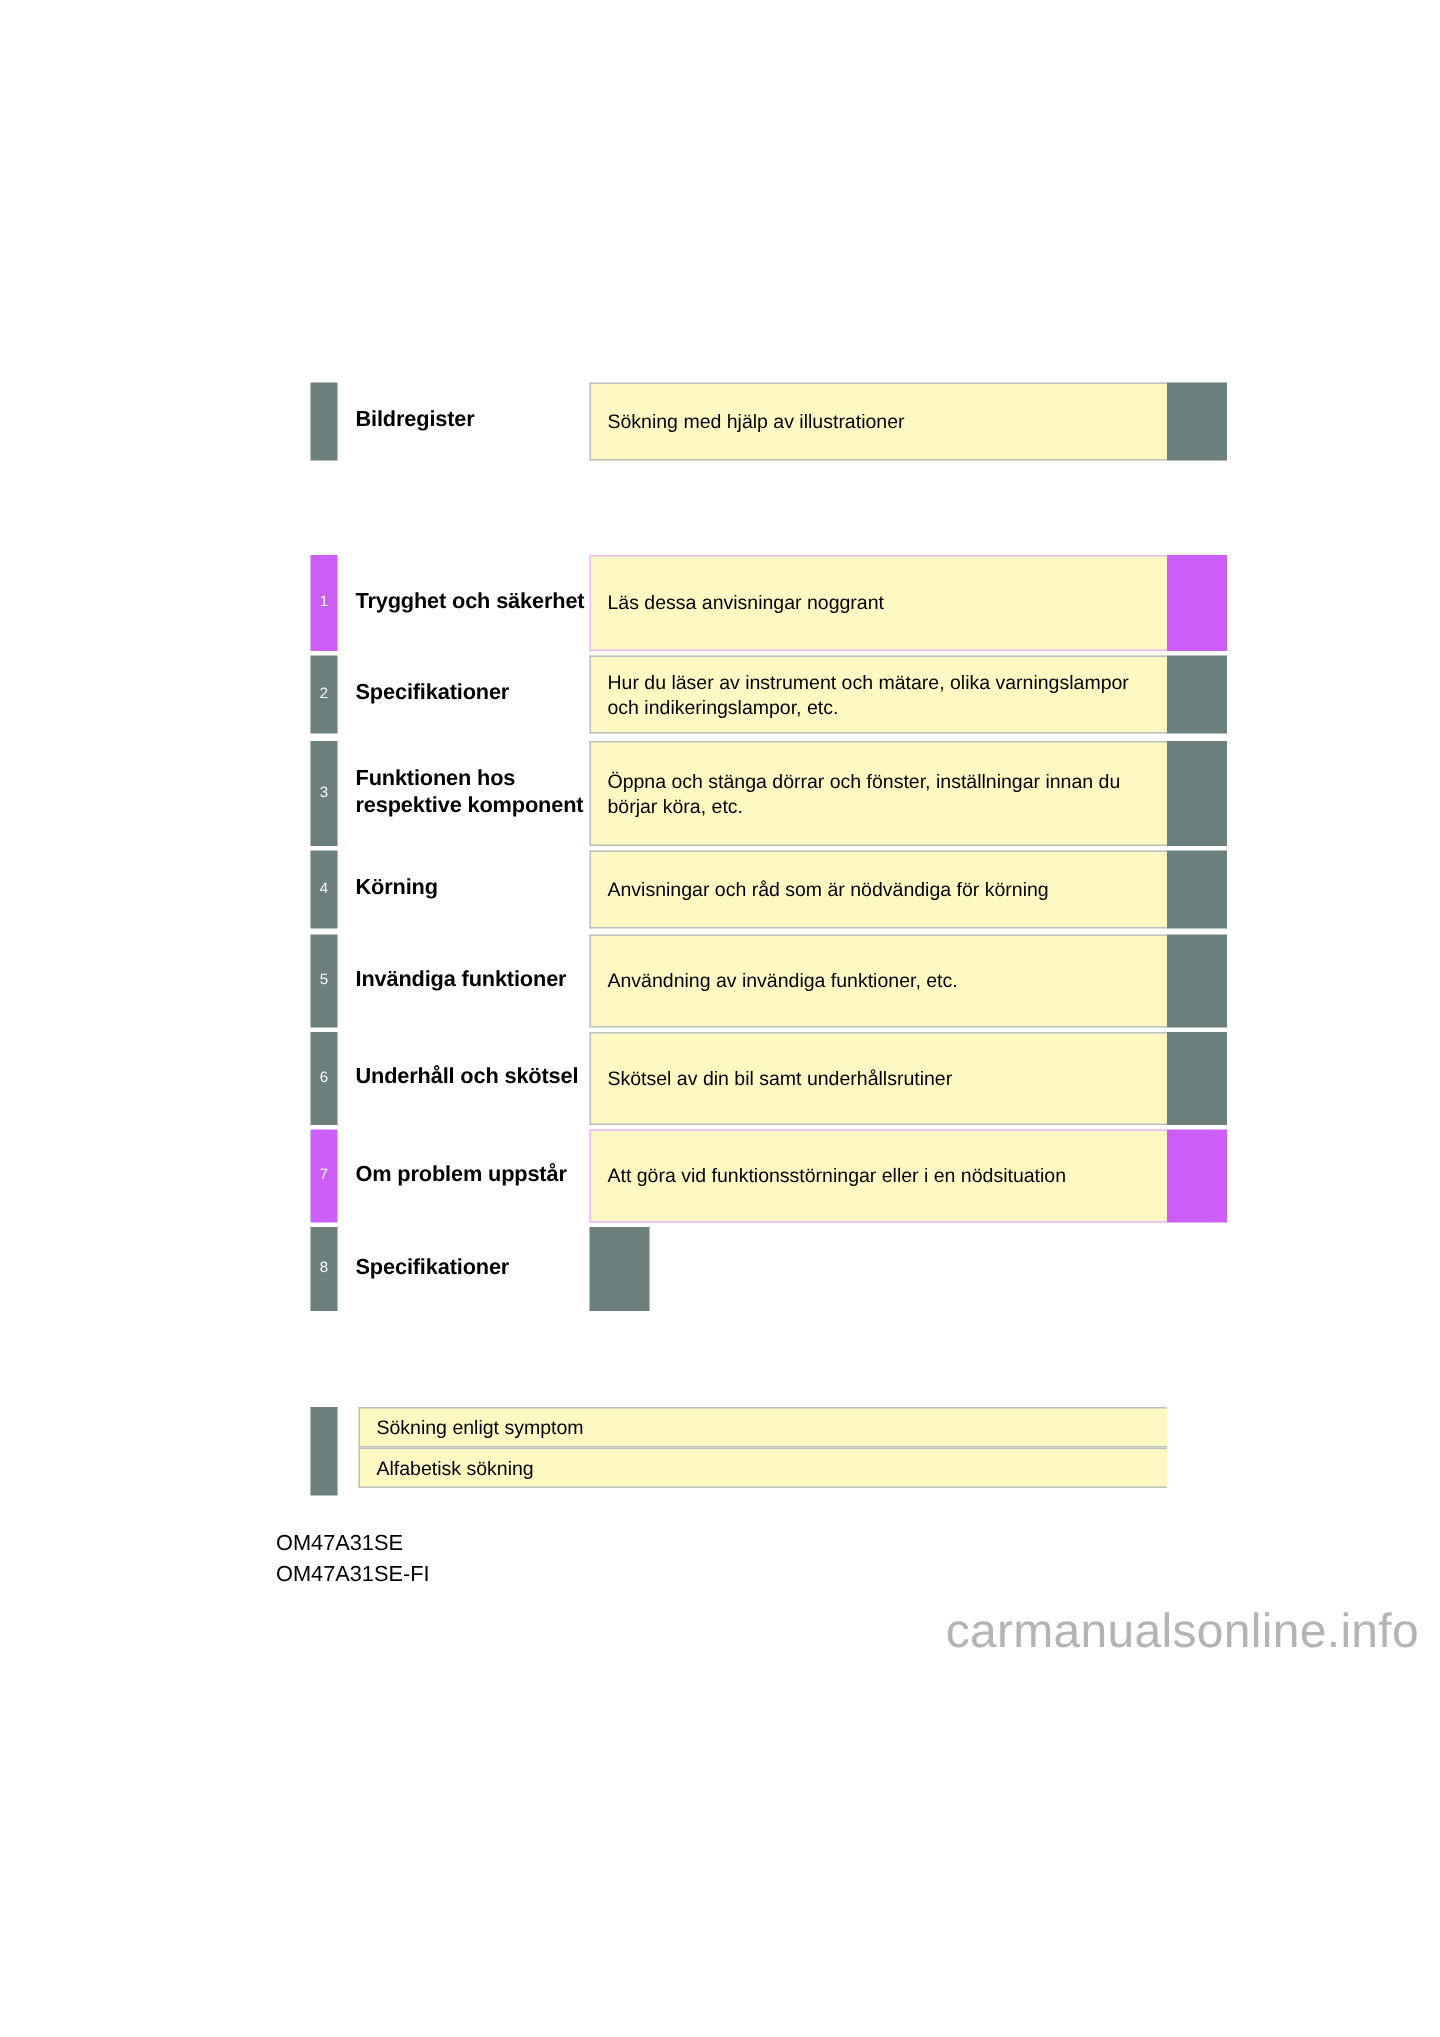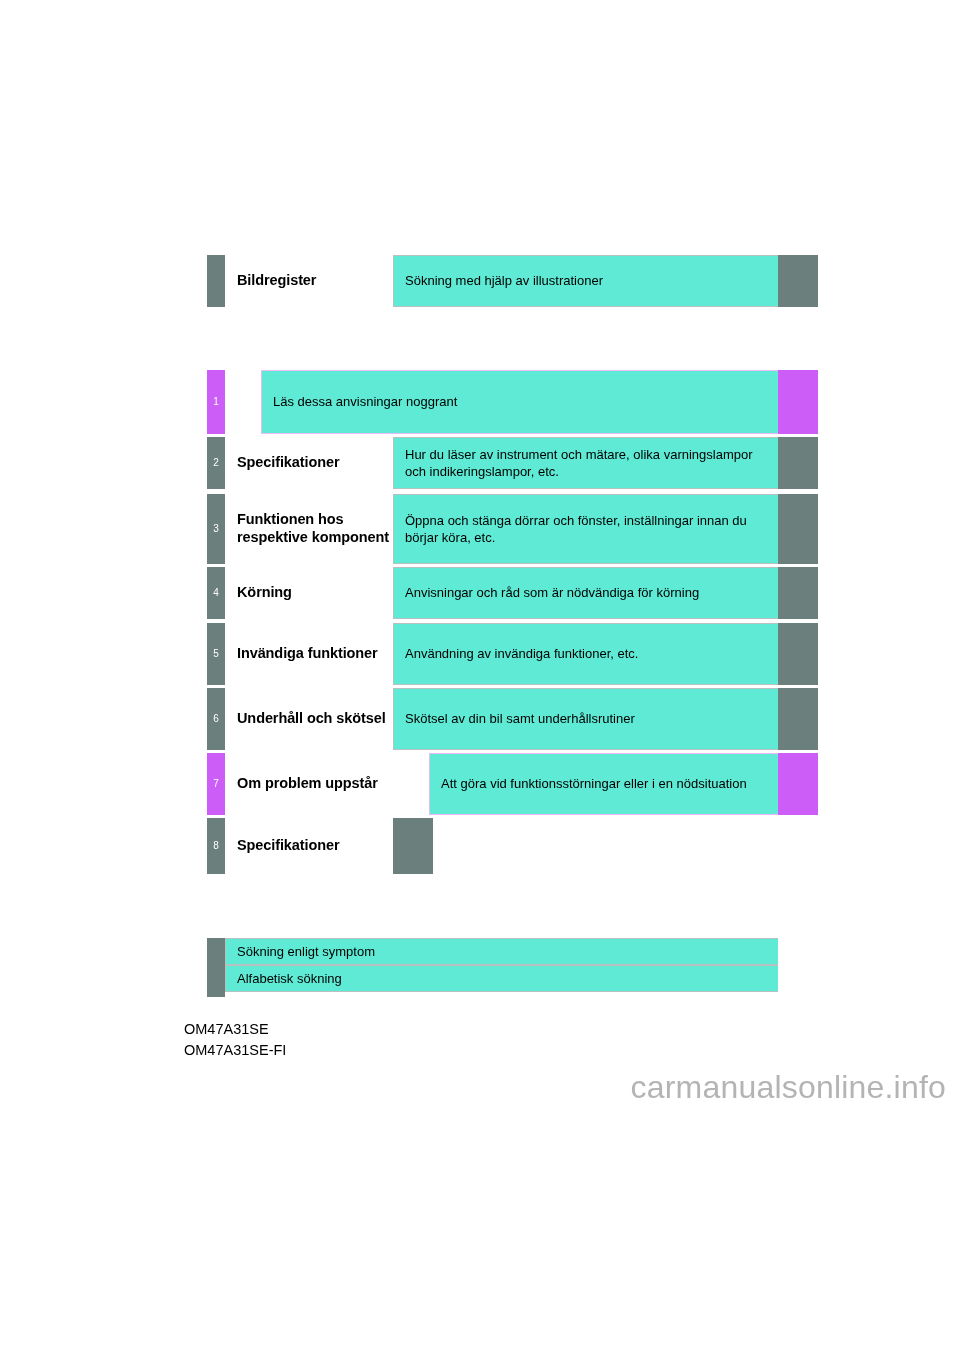--- a/index.html
+++ b/index.html
@@ -58,49 +58,49 @@
     font-size: 14.5px;
     line-height: 1.22;
     letter-spacing: -0.1px;
   }
 
   .desc-cell {
     flex: 1 1 auto;
     display: flex;
     align-items: center;
     box-sizing: border-box;
-    background: #5eead4;
+    background: #fef9c3;
     border: 1px solid #b9c0c0;
     border-right: none;
     padding: 6px 10px 6px 11px;
     font-size: 13px;
     line-height: 1.32;
   }
   .desc-cell.hl {
     border-color: #eeb9f9;
-    margin-left: 36px;
   }
 
   .end-tab {
     flex: 0 0 40px;
     width: 40px;
     box-sizing: border-box;
   }
   .end-tab.teal { background: #6b7f7d; }
   .end-tab.magenta { background: #cc5ef7; }
 
   
   .stack-rows {
     flex: 1 1 auto;
     display: flex;
     flex-direction: column;
   }
   .stack-line {
     display: flex;
     align-items: flex-start;
+    padding-left: 14px;
   }
   .stack-line .desc-cell {
     flex: 1 1 auto;
     padding-top: 4px;
     padding-bottom: 4px;
   }
 
   
   .doc-code {
     position: absolute;
@@ -134,20 +134,21 @@
     <div class="title-cell">Bildregister</div>
     <div class="desc-cell">Sökning med hjälp av illustrationer</div>
     <div class="end-tab teal"></div>
   </div>
 
   <div id="chapter-rows">
       <div class="toc-row" style="top: 370px; height: 64px;">
         <div class="num-tab magenta">
           <span>1</span>
         </div>
+        <div class="title-cell">Trygghet och säkerhet</div>
         <div class="desc-cell hl">Läs dessa anvisningar noggrant</div>
         <div class="end-tab magenta"></div>
       </div>
       <div class="toc-row" style="top: 437px; height: 52px;">
         <div class="num-tab teal">
           <span>2</span>
         </div>
         <div class="title-cell">Specifikationer</div>
         <div class="desc-cell">Hur du läser av instrument och mätare, olika varningslampor och indikeringslampor, etc.</div>
         <div class="end-tab teal"></div>

